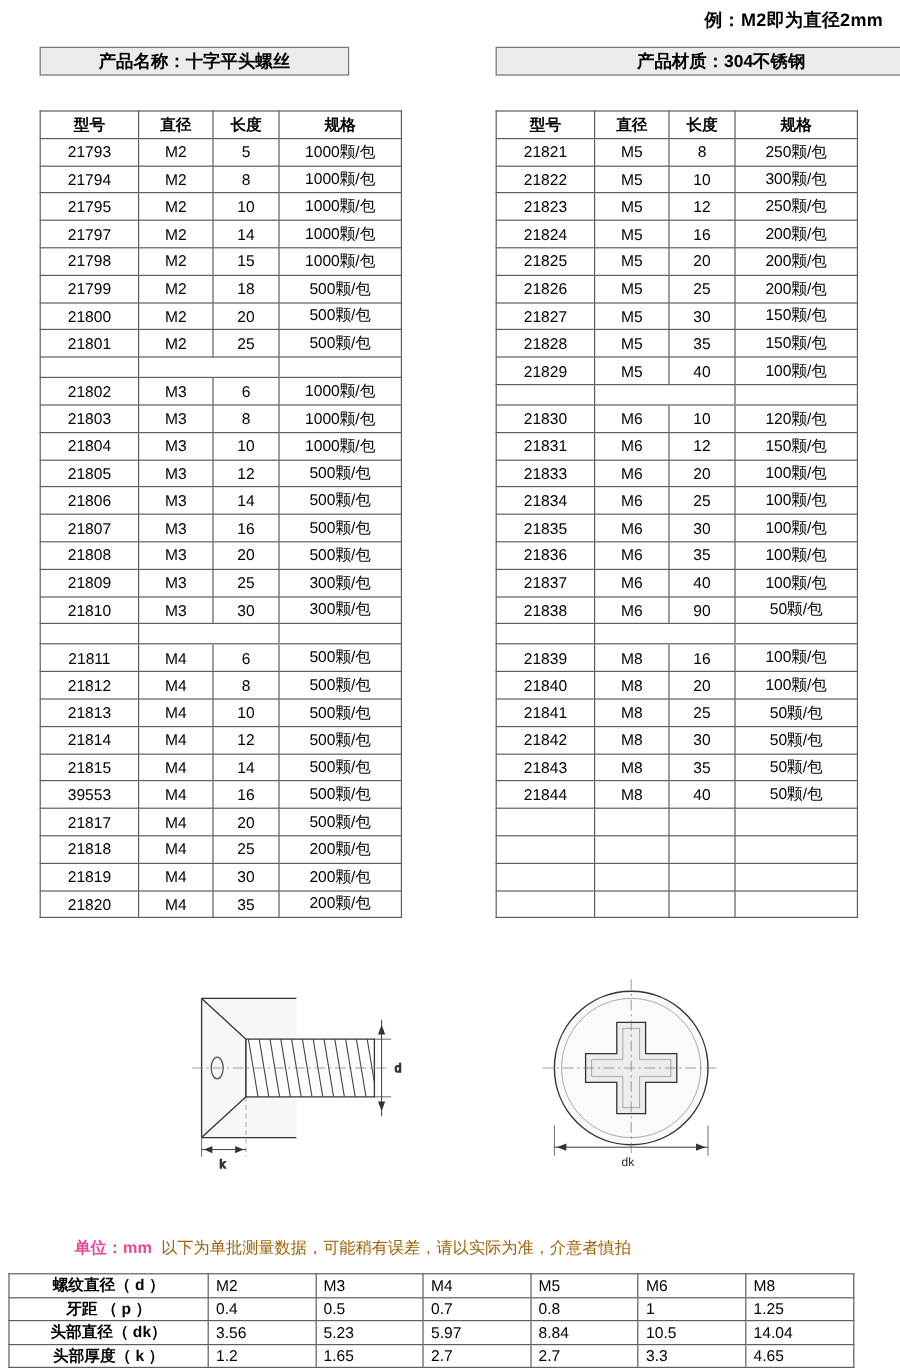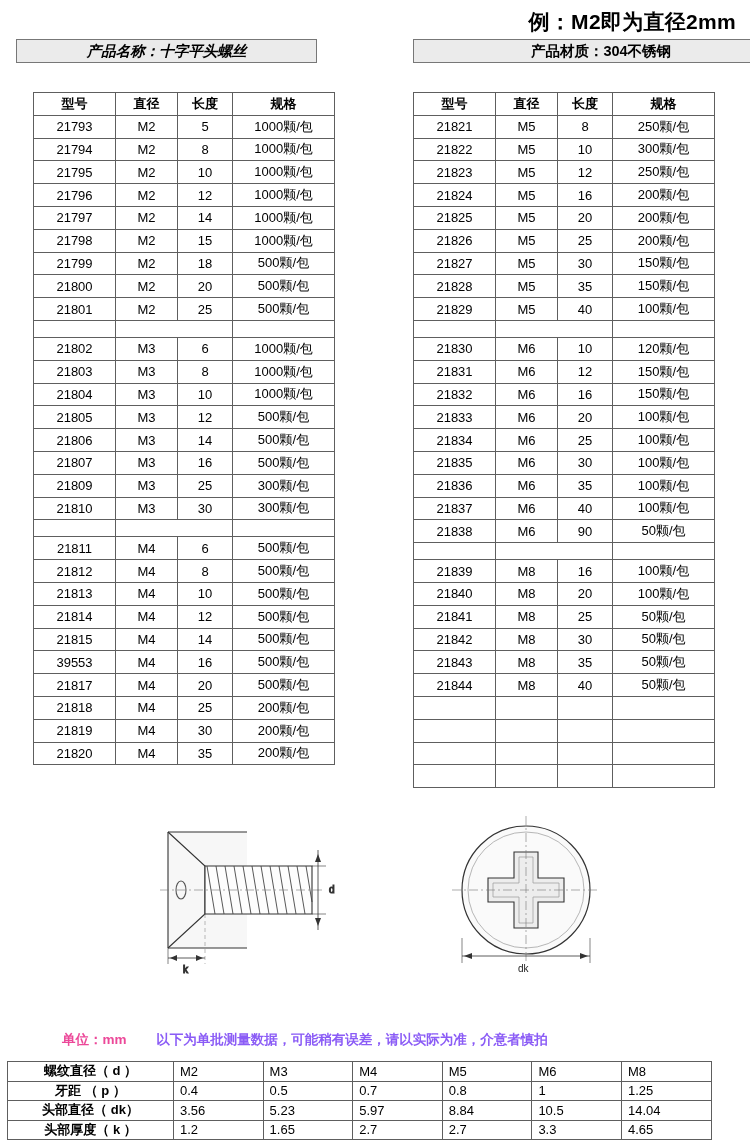--- a/index.html
+++ b/index.html
@@ -12,39 +12,39 @@
     position: relative;
     width: 750px;
     height: 1141px;
     overflow: hidden;
     background: #fff;
   }
   
   .top-note {
     position: absolute;
     top: 8px; right: 14px;
-    font-size: 21px;
+    font-size: 15px;
     font-weight: bold;
     color: #000;
     letter-spacing: 0.3px;
   }
   
   .hdr {
     position: absolute;
     height: 24px;
     background: #ebebeb;
     border: 1px solid #777;
     display: flex;
     align-items: center;
     justify-content: center;
     font-size: 14.5px;
     font-weight: bold;
     color: #000;
   }
-  .hdr-left  { left: 16px;  top: 39px; width: 301px; font-style: italic; }
+  .hdr-left  { left: 33px;  top: 39px; width: 258px; }
   .hdr-right { left: 413px; top: 39px; width: 364px; padding-left: 12px; }
   
   .tbl {
     position: absolute;
     border-collapse: collapse;
     table-layout: fixed;
     font-size: 13px;
     color: #000;
     margin-top: 16px;
   }
@@ -78,21 +78,21 @@
   }
   
   .unit-note {
     position: absolute;
     left: 62px; top: 1031px;
     font-size: 13.5px;
     font-weight: bold;
     white-space: nowrap;
   }
   .unit-note .red { color: #ec4899; }
-  .unit-note .blk { color: #8b5cf6; margin-left: 26px; font-weight: bold; }
+  .unit-note .blk { color: #a16207; margin-left: 4px; font-weight: normal; }
   
   .spec {
     position: absolute;
     left: 7px; top: 1061px;
     width: 704px;
     border-collapse: collapse;
     table-layout: fixed;
     font-size: 13px;
   }
   .spec td {
@@ -149,95 +149,95 @@
           <td>8</td>
           <td>1000颗/包</td>
         </tr>
         <tr class="">
           <td>21795</td>
           <td>M2</td>
           <td>10</td>
           <td>1000颗/包</td>
         </tr>
         <tr class="">
-          <td>21796</td>
-          <td>M2</td>
+          <td>21797</td>
+          <td>M2</td>
+          <td>14</td>
+          <td>1000颗/包</td>
+        </tr>
+        <tr class="">
+          <td>21798</td>
+          <td>M2</td>
+          <td>15</td>
+          <td>1000颗/包</td>
+        </tr>
+        <tr class="">
+          <td>21799</td>
+          <td>M2</td>
+          <td>18</td>
+          <td>500颗/包</td>
+        </tr>
+        <tr class="">
+          <td>21800</td>
+          <td>M2</td>
+          <td>20</td>
+          <td>500颗/包</td>
+        </tr>
+        <tr class="">
+          <td>21801</td>
+          <td>M2</td>
+          <td>25</td>
+          <td>500颗/包</td>
+        </tr>
+        <tr class="spacer">
+          <td></td>
+          <td class="mid"></td>
+          <td class="mid"></td>
+          <td></td>
+        </tr>
+        <tr class="">
+          <td>21802</td>
+          <td>M3</td>
+          <td>6</td>
+          <td>1000颗/包</td>
+        </tr>
+        <tr class="">
+          <td>21803</td>
+          <td>M3</td>
+          <td>8</td>
+          <td>1000颗/包</td>
+        </tr>
+        <tr class="">
+          <td>21804</td>
+          <td>M3</td>
+          <td>10</td>
+          <td>1000颗/包</td>
+        </tr>
+        <tr class="">
+          <td>21805</td>
+          <td>M3</td>
           <td>12</td>
-          <td>1000颗/包</td>
-        </tr>
-        <tr class="">
-          <td>21797</td>
-          <td>M2</td>
+          <td>500颗/包</td>
+        </tr>
+        <tr class="">
+          <td>21806</td>
+          <td>M3</td>
           <td>14</td>
-          <td>1000颗/包</td>
-        </tr>
-        <tr class="">
-          <td>21798</td>
-          <td>M2</td>
-          <td>15</td>
-          <td>1000颗/包</td>
-        </tr>
-        <tr class="">
-          <td>21799</td>
-          <td>M2</td>
-          <td>18</td>
-          <td>500颗/包</td>
-        </tr>
-        <tr class="">
-          <td>21800</td>
-          <td>M2</td>
+          <td>500颗/包</td>
+        </tr>
+        <tr class="">
+          <td>21807</td>
+          <td>M3</td>
+          <td>16</td>
+          <td>500颗/包</td>
+        </tr>
+        <tr class="">
+          <td>21808</td>
+          <td>M3</td>
           <td>20</td>
-          <td>500颗/包</td>
-        </tr>
-        <tr class="">
-          <td>21801</td>
-          <td>M2</td>
-          <td>25</td>
-          <td>500颗/包</td>
-        </tr>
-        <tr class="spacer">
-          <td></td>
-          <td class="mid"></td>
-          <td class="mid"></td>
-          <td></td>
-        </tr>
-        <tr class="">
-          <td>21802</td>
-          <td>M3</td>
-          <td>6</td>
-          <td>1000颗/包</td>
-        </tr>
-        <tr class="">
-          <td>21803</td>
-          <td>M3</td>
-          <td>8</td>
-          <td>1000颗/包</td>
-        </tr>
-        <tr class="">
-          <td>21804</td>
-          <td>M3</td>
-          <td>10</td>
-          <td>1000颗/包</td>
-        </tr>
-        <tr class="">
-          <td>21805</td>
-          <td>M3</td>
-          <td>12</td>
-          <td>500颗/包</td>
-        </tr>
-        <tr class="">
-          <td>21806</td>
-          <td>M3</td>
-          <td>14</td>
-          <td>500颗/包</td>
-        </tr>
-        <tr class="">
-          <td>21807</td>
-          <td>M3</td>
-          <td>16</td>
           <td>500颗/包</td>
         </tr>
         <tr class="">
           <td>21809</td>
           <td>M3</td>
           <td>25</td>
           <td>300颗/包</td>
         </tr>
         <tr class="">
           <td>21810</td>
@@ -396,26 +396,20 @@
           <td>10</td>
           <td>120颗/包</td>
         </tr>
         <tr class="">
           <td>21831</td>
           <td>M6</td>
           <td>12</td>
           <td>150颗/包</td>
         </tr>
         <tr class="">
-          <td>21832</td>
-          <td>M6</td>
-          <td>16</td>
-          <td>150颗/包</td>
-        </tr>
-        <tr class="">
           <td>21833</td>
           <td>M6</td>
           <td>20</td>
           <td>100颗/包</td>
         </tr>
         <tr class="">
           <td>21834</td>
           <td>M6</td>
           <td>25</td>
           <td>100颗/包</td>

